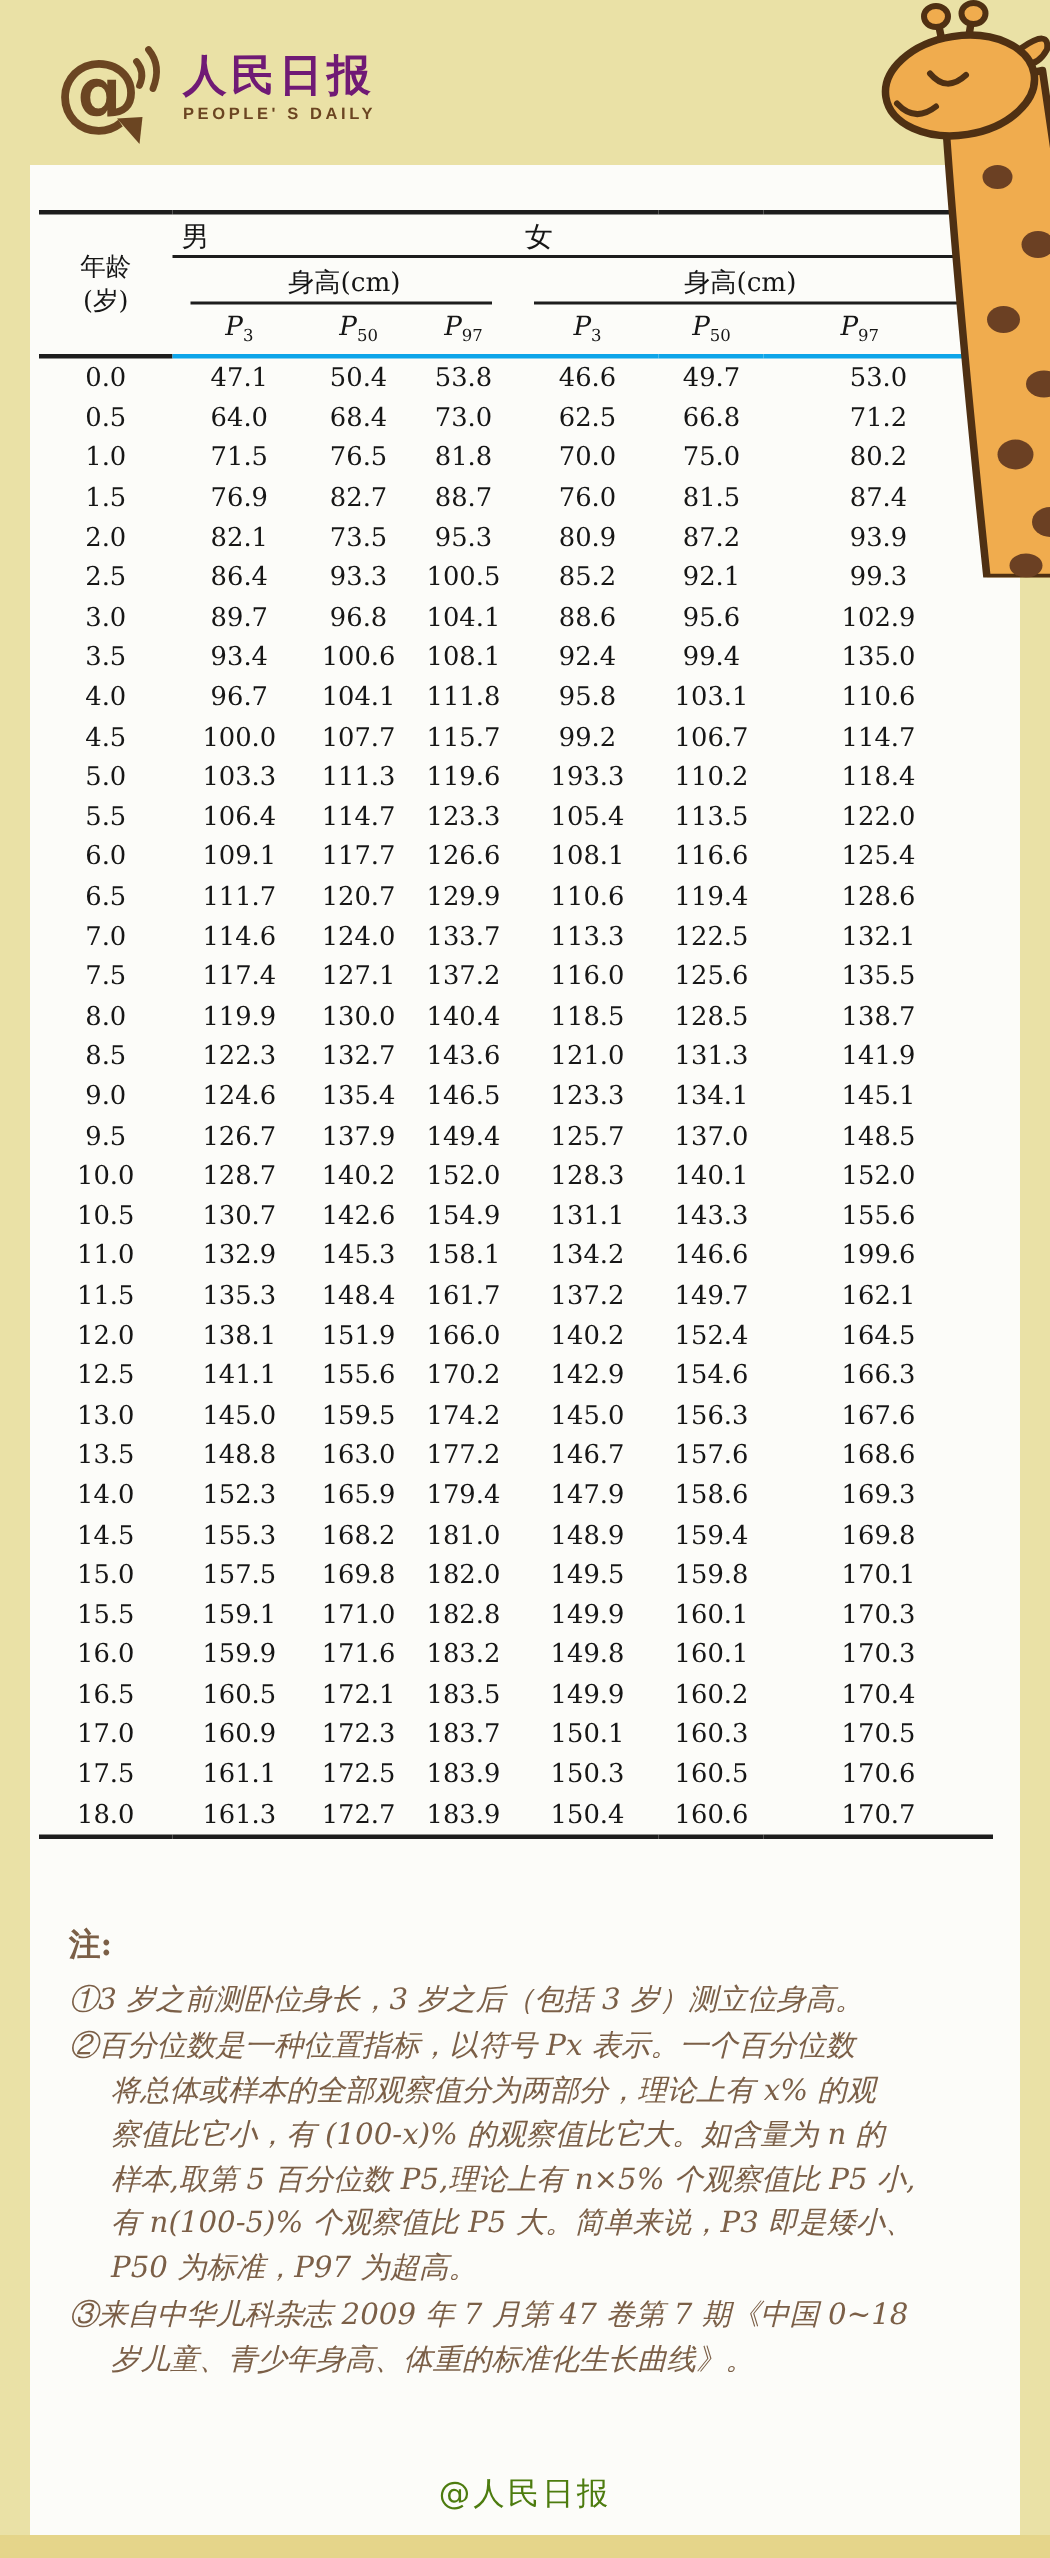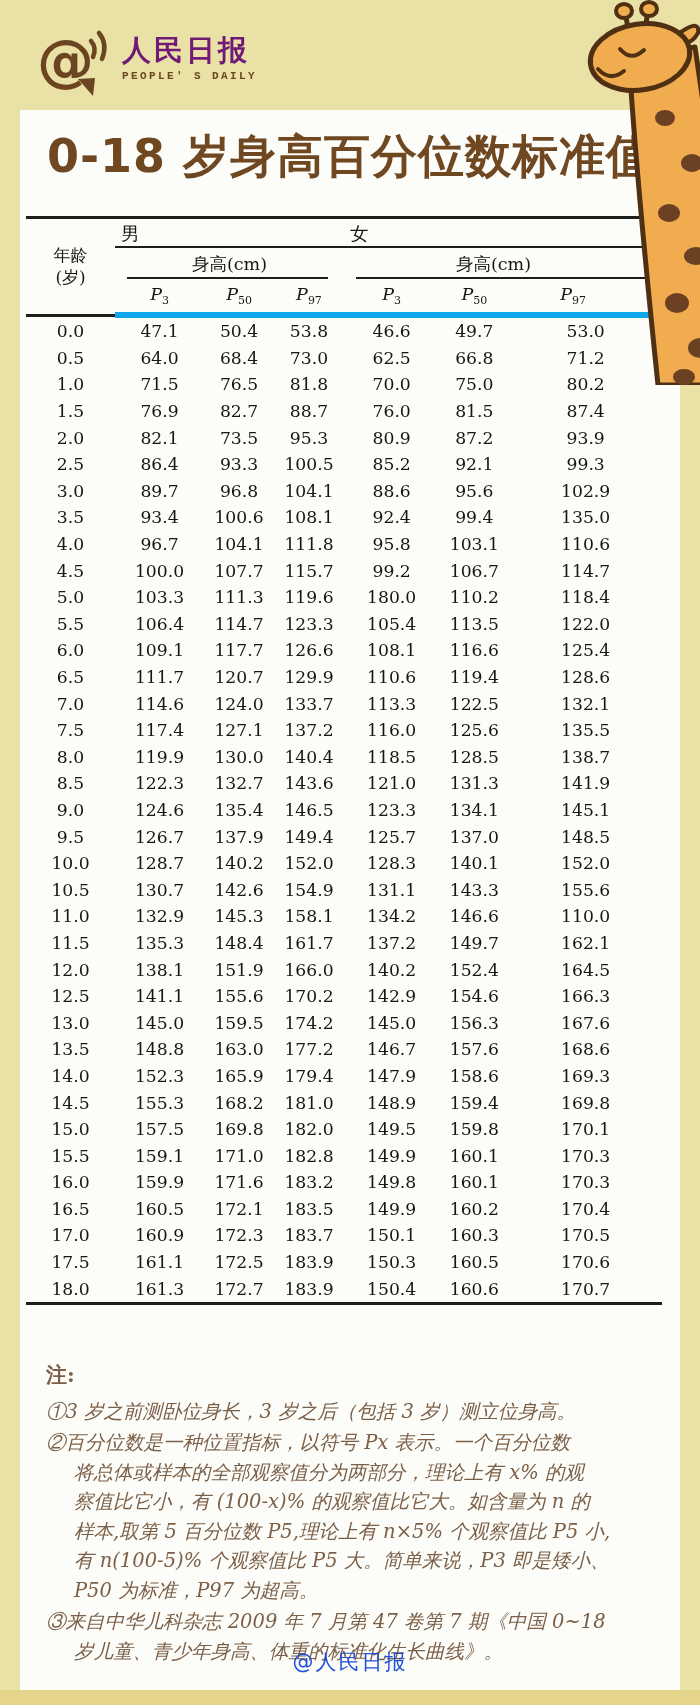--- a/index.html
+++ b/index.html
@@ -14,21 +14,21 @@
   .brand{
     position:absolute;left:36px;top:20px;
     display:flex;align-items:flex-start;gap:8px;z-index:2;
   }
   .brand-text{padding-top:16px;}
   .brand-cn{
     font-family:"DejaVu Sans", sans-serif;
     font-size:29px;font-weight:bold;color:#701a75;letter-spacing:3px;line-height:1;
   }
   .brand-en{
-    font-family:Liberation Mono, monospace;
+    font-family:Liberation Sans, sans-serif;
     font-size:11px;font-weight:bold;color:#6b4522;letter-spacing:2.4px;margin-top:5px;
   }
   
   .giraffe{position:absolute;right:0;top:0;z-index:3;}
   
   .card{
     position:absolute;left:20px;top:110px;width:660px;height:1580px;
     background:#fcfcf9;z-index:1;
   }
   .title{
@@ -49,21 +49,21 @@
   table.ht th{position:relative;font-weight:normal;vertical-align:middle;}
   .age-h{font-size:17px;line-height:1.3;text-align:center;border-bottom:3px solid #1d1d1d;}
   .age-h span{display:block;}
   .grp{
     text-align:left;padding-left:6px;font-size:18.5px;height:27px;
   }
   .grp::after{content:'';position:absolute;left:0;right:0;bottom:0;height:2px;background:#1d1d1d;}
   .sub{text-align:center;font-size:17.5px;height:29px;}
   .sub::after{content:'';position:absolute;left:12px;right:16px;bottom:0;height:2px;background:#1d1d1d;}
   .sub.sub-f{padding-right:20px;}
-  tr.prow th{height:31px;border-bottom:6px solid #0ea5e9;text-align:center;}
+  tr.prow th{height:31px;border-bottom:3px solid #0ea5e9;text-align:center;}
   tr.prow th i{font-family:"DejaVu Serif", serif;font-style:italic;font-size:17.5px;}
   tr.prow th sub{font-size:11px;}
   table.ht td{
     height:26.6px;text-align:center;font-size:17.2px;padding:0;
   }
   td.c-age{font-size:17.2px;}
   td.c-last, th.c-last{padding-right:26px;}
   
   .notes{
     margin:56px 28px 0 26px;
@@ -76,21 +76,21 @@
     font-size:19.5px;line-height:29.5px;
     padding-left:28px;text-indent:-28px;
     white-space:pre-line;
     margin-bottom:2px;
   }
   
   .footer{
     position:absolute;bottom:14px;left:0;width:100%;
     text-align:center;
     font-family:"DejaVu Sans", sans-serif;
-    font-size:21px;color:#1d4ed8;letter-spacing:2px;
+    font-size:21px;color:#4d7c0f;letter-spacing:2px;
   }
   .bottom-strip{
     position:absolute;left:0;bottom:0;width:700px;height:15px;
     background:#e5d58a;z-index:2;
   }
 </style>
 </head>
 <body>
 
 <div id="page">
@@ -129,21 +129,20 @@
 
     <ellipse cx="108" cy="57" rx="50" ry="33" transform="rotate(-9 108 57)" fill="#f0ac4e" stroke="#4f3013" stroke-width="5"></ellipse>
 
     <path d="M88 49 Q99 62 112 50" fill="none" stroke="#4f3013" stroke-width="4" stroke-linecap="round"></path>
 
     <path d="M66 69 Q78 82 92 71" fill="none" stroke="#4f3013" stroke-width="4" stroke-linecap="round"></path>
   </svg>
 
   <div class="card">
 
-    <div class="title">0-18 岁身高百分位数标准值</div>
 
     <table class="ht">
       <colgroup>
         <col style="width:14%">
           <col style="width:14%">
           <col style="width:11%">
           <col style="width:11%">
         <col style="width:15%">
           <col style="width:11%">
           <col style="width:24%">
@@ -259,21 +258,21 @@
             <td>115.7</td>
             <td>99.2</td>
             <td>106.7</td>
             <td class="c-last">114.7</td>
           </tr>
           <tr>
             <td class="c-age">5.0</td>
             <td>103.3</td>
             <td>111.3</td>
             <td>119.6</td>
-            <td>180.0</td>
+            <td>193.3</td>
             <td>110.2</td>
             <td class="c-last">118.4</td>
           </tr>
           <tr>
             <td class="c-age">5.5</td>
             <td>106.4</td>
             <td>114.7</td>
             <td>123.3</td>
             <td>105.4</td>
             <td>113.5</td>
@@ -369,21 +368,21 @@
             <td>143.3</td>
             <td class="c-last">155.6</td>
           </tr>
           <tr>
             <td class="c-age">11.0</td>
             <td>132.9</td>
             <td>145.3</td>
             <td>158.1</td>
             <td>134.2</td>
             <td>146.6</td>
-            <td class="c-last">110.0</td>
+            <td class="c-last">199.6</td>
           </tr>
           <tr>
             <td class="c-age">11.5</td>
             <td>135.3</td>
             <td>148.4</td>
             <td>161.7</td>
             <td>137.2</td>
             <td>149.7</td>
             <td class="c-last">162.1</td>
           </tr>

